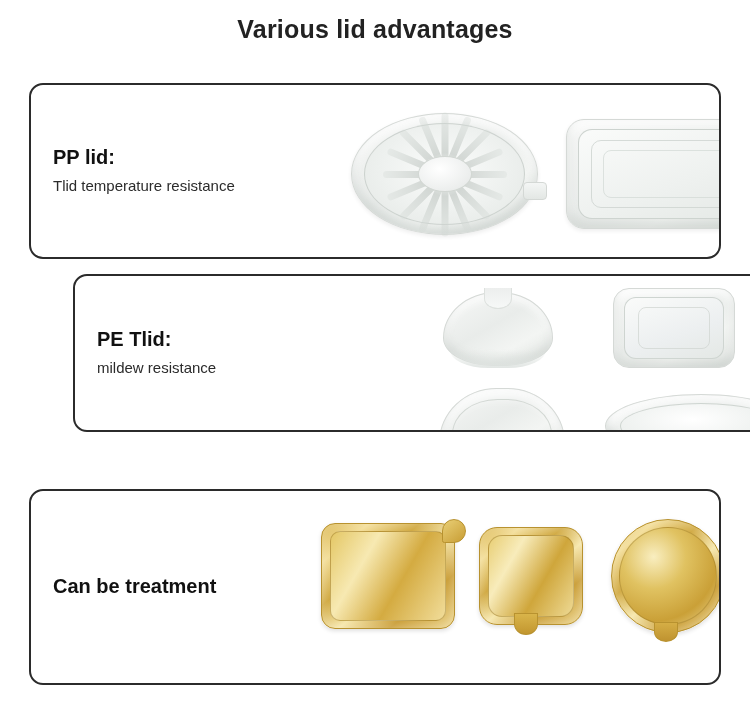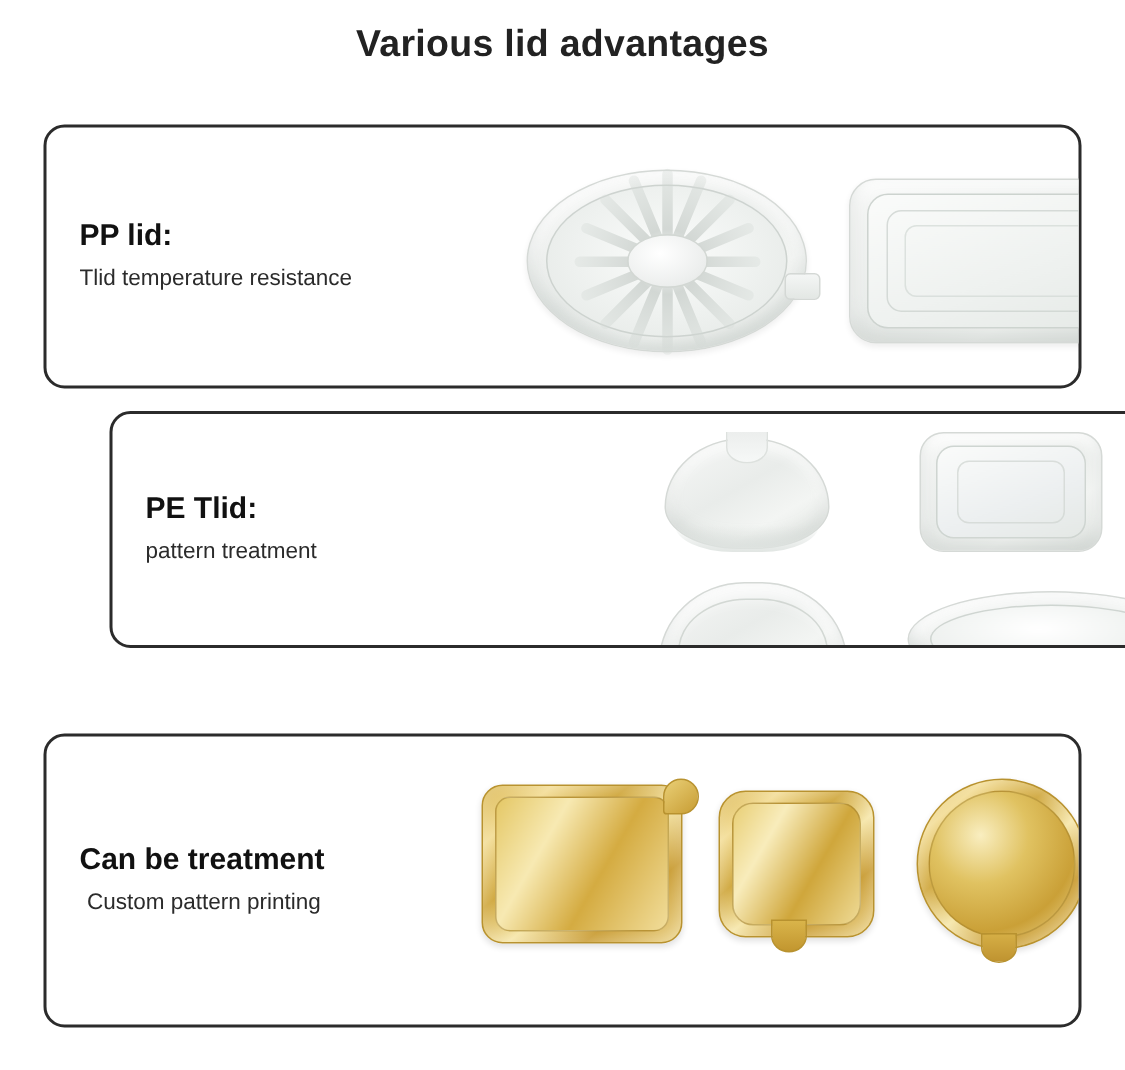--- a/index.html
+++ b/index.html
@@ -356,21 +356,21 @@
           <div class="r4"></div>
         </div>
       </div>
     </div>
   </div>
 
   <div class="card card-2">
     <div class="card-inner">
       <div class="text-block">
         <div class="heading">PE Tlid:</div>
-        <div class="subtext">pattern treatment</div>
+        <div class="subtext">mildew resistance</div>
       </div>
 
       <div class="img-zone">
         <div class="plastic pe-heart">
           <div class="notch"></div>
           <div class="base"></div>
         </div>
         <div class="plastic pe-square">
           <div class="s2"></div>
           <div class="s3"></div>
@@ -383,21 +383,20 @@
           <div class="o2"></div>
         </div>
       </div>
     </div>
   </div>
 
   <div class="card card-3">
     <div class="card-inner">
       <div class="text-block">
         <div class="heading">Can be treatment</div>
-        <div class="subtext indent">Custom pattern printing</div>
       </div>
 
       <div class="img-zone">
         <div class="gold gold-rect">
           <div class="gi"></div>
           <div class="tab"></div>
         </div>
         <div class="gold gold-square">
           <div class="gi"></div>
           <div class="tab"></div>

